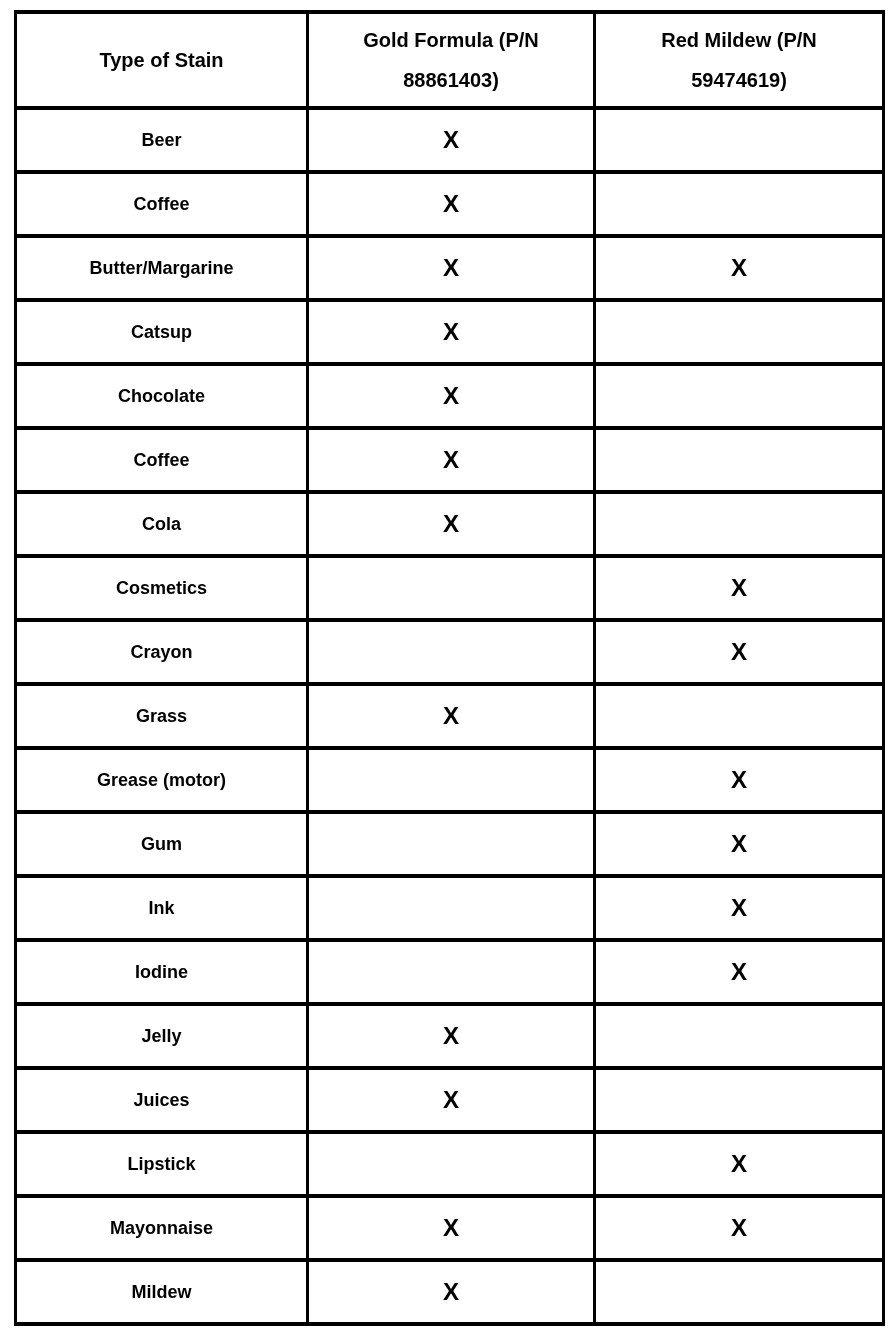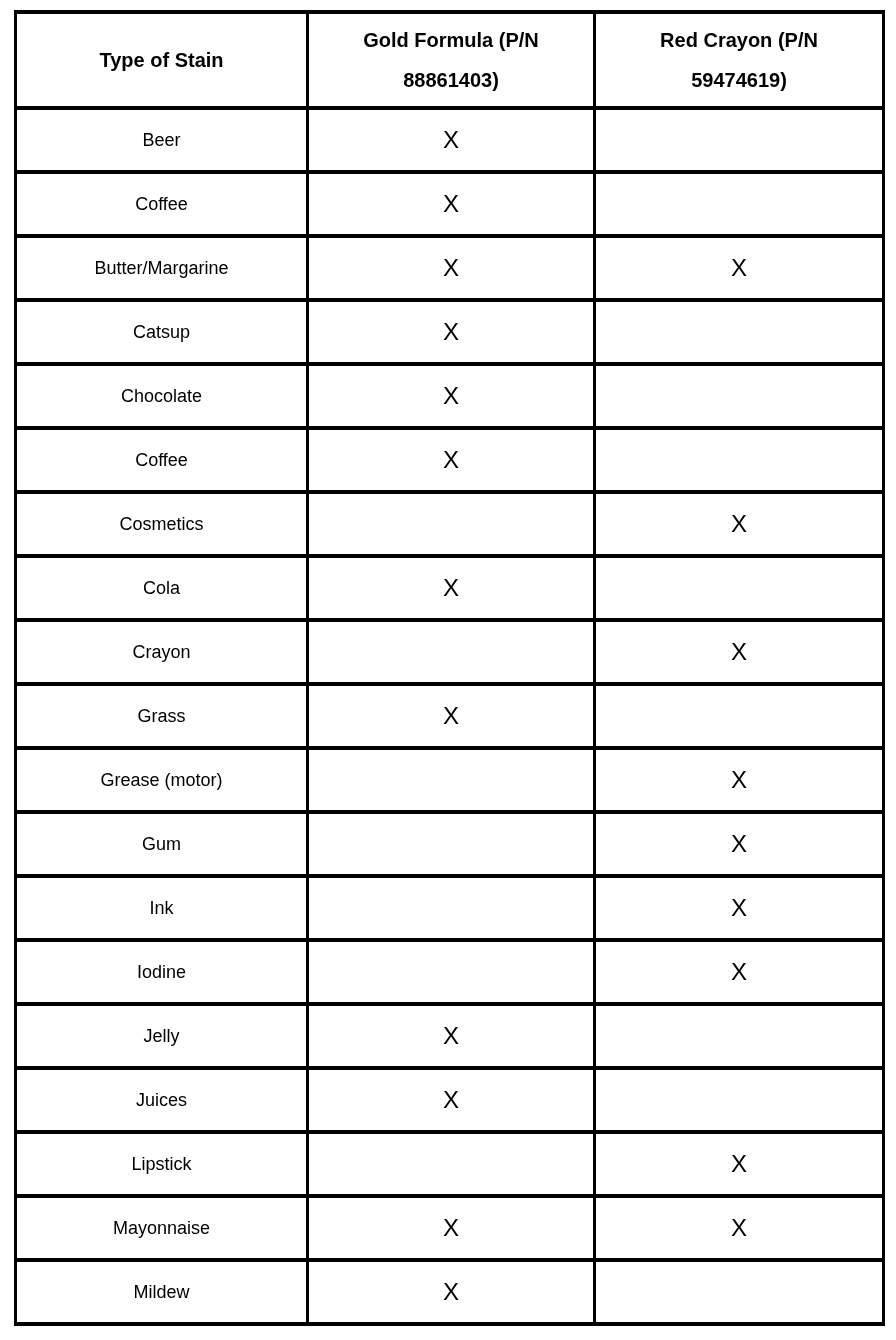--- a/index.html
+++ b/index.html
@@ -41,21 +41,21 @@
     line-height: 2.0;
     padding: 0 28px;
   }
   .stain-table th .hline {
     display: block;
     text-align: center;
   }
   .stain-table td {
     height: 60px;
     font-size: 18px;
-    font-weight: normal;
+    font-weight: bold;
   }
   .stain-table td.mark-cell {
     font-size: 24px;
     line-height: 1;
   }
 </style>
 </head>
 <body>
 
 <div class="page">
@@ -68,21 +68,21 @@
     <thead>
       <tr class="header-row">
         <th>
           <span class="hline">Type of Stain</span>
         </th>
         <th>
           <span class="hline">Gold Formula (P/N</span>
           <span class="hline">88861403)</span>
         </th>
         <th>
-          <span class="hline">Red Crayon (P/N</span>
+          <span class="hline">Red Mildew (P/N</span>
           <span class="hline">59474619)</span>
         </th>
       </tr>
     </thead>
     <tbody>
 
     <tr class="data-row">
           <td class="stain-cell">Beer</td>
           <td class="mark-cell">X</td>
           <td class="mark-cell"></td>
@@ -106,28 +106,28 @@
           <td class="stain-cell">Chocolate</td>
           <td class="mark-cell">X</td>
           <td class="mark-cell"></td>
         </tr>
         <tr class="data-row">
           <td class="stain-cell">Coffee</td>
           <td class="mark-cell">X</td>
           <td class="mark-cell"></td>
         </tr>
         <tr class="data-row">
+          <td class="stain-cell">Cola</td>
+          <td class="mark-cell">X</td>
+          <td class="mark-cell"></td>
+        </tr>
+        <tr class="data-row">
           <td class="stain-cell">Cosmetics</td>
           <td class="mark-cell"></td>
           <td class="mark-cell">X</td>
-        </tr>
-        <tr class="data-row">
-          <td class="stain-cell">Cola</td>
-          <td class="mark-cell">X</td>
-          <td class="mark-cell"></td>
         </tr>
         <tr class="data-row">
           <td class="stain-cell">Crayon</td>
           <td class="mark-cell"></td>
           <td class="mark-cell">X</td>
         </tr>
         <tr class="data-row">
           <td class="stain-cell">Grass</td>
           <td class="mark-cell">X</td>
           <td class="mark-cell"></td>

